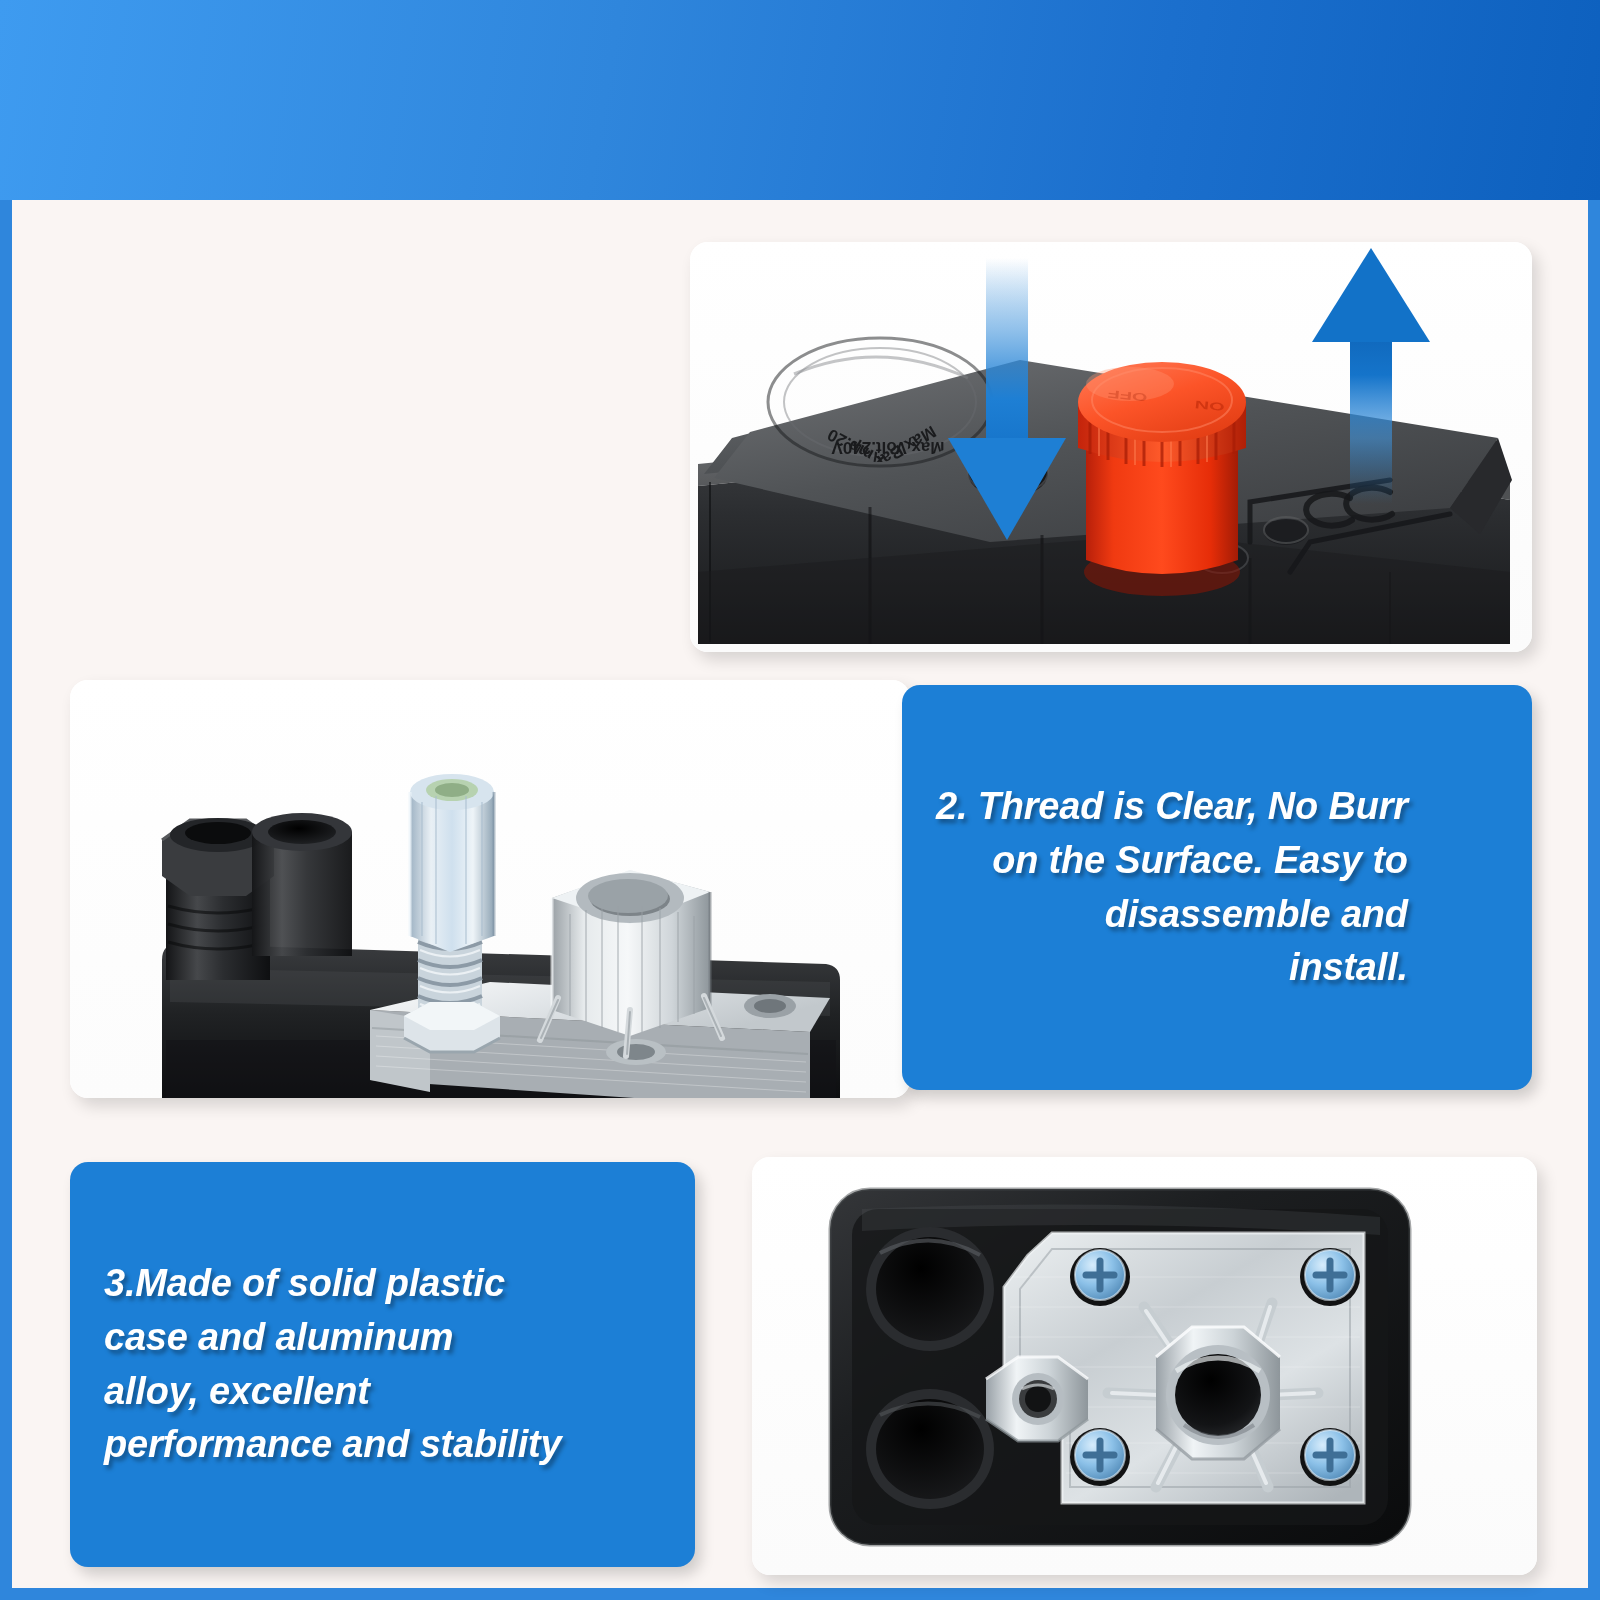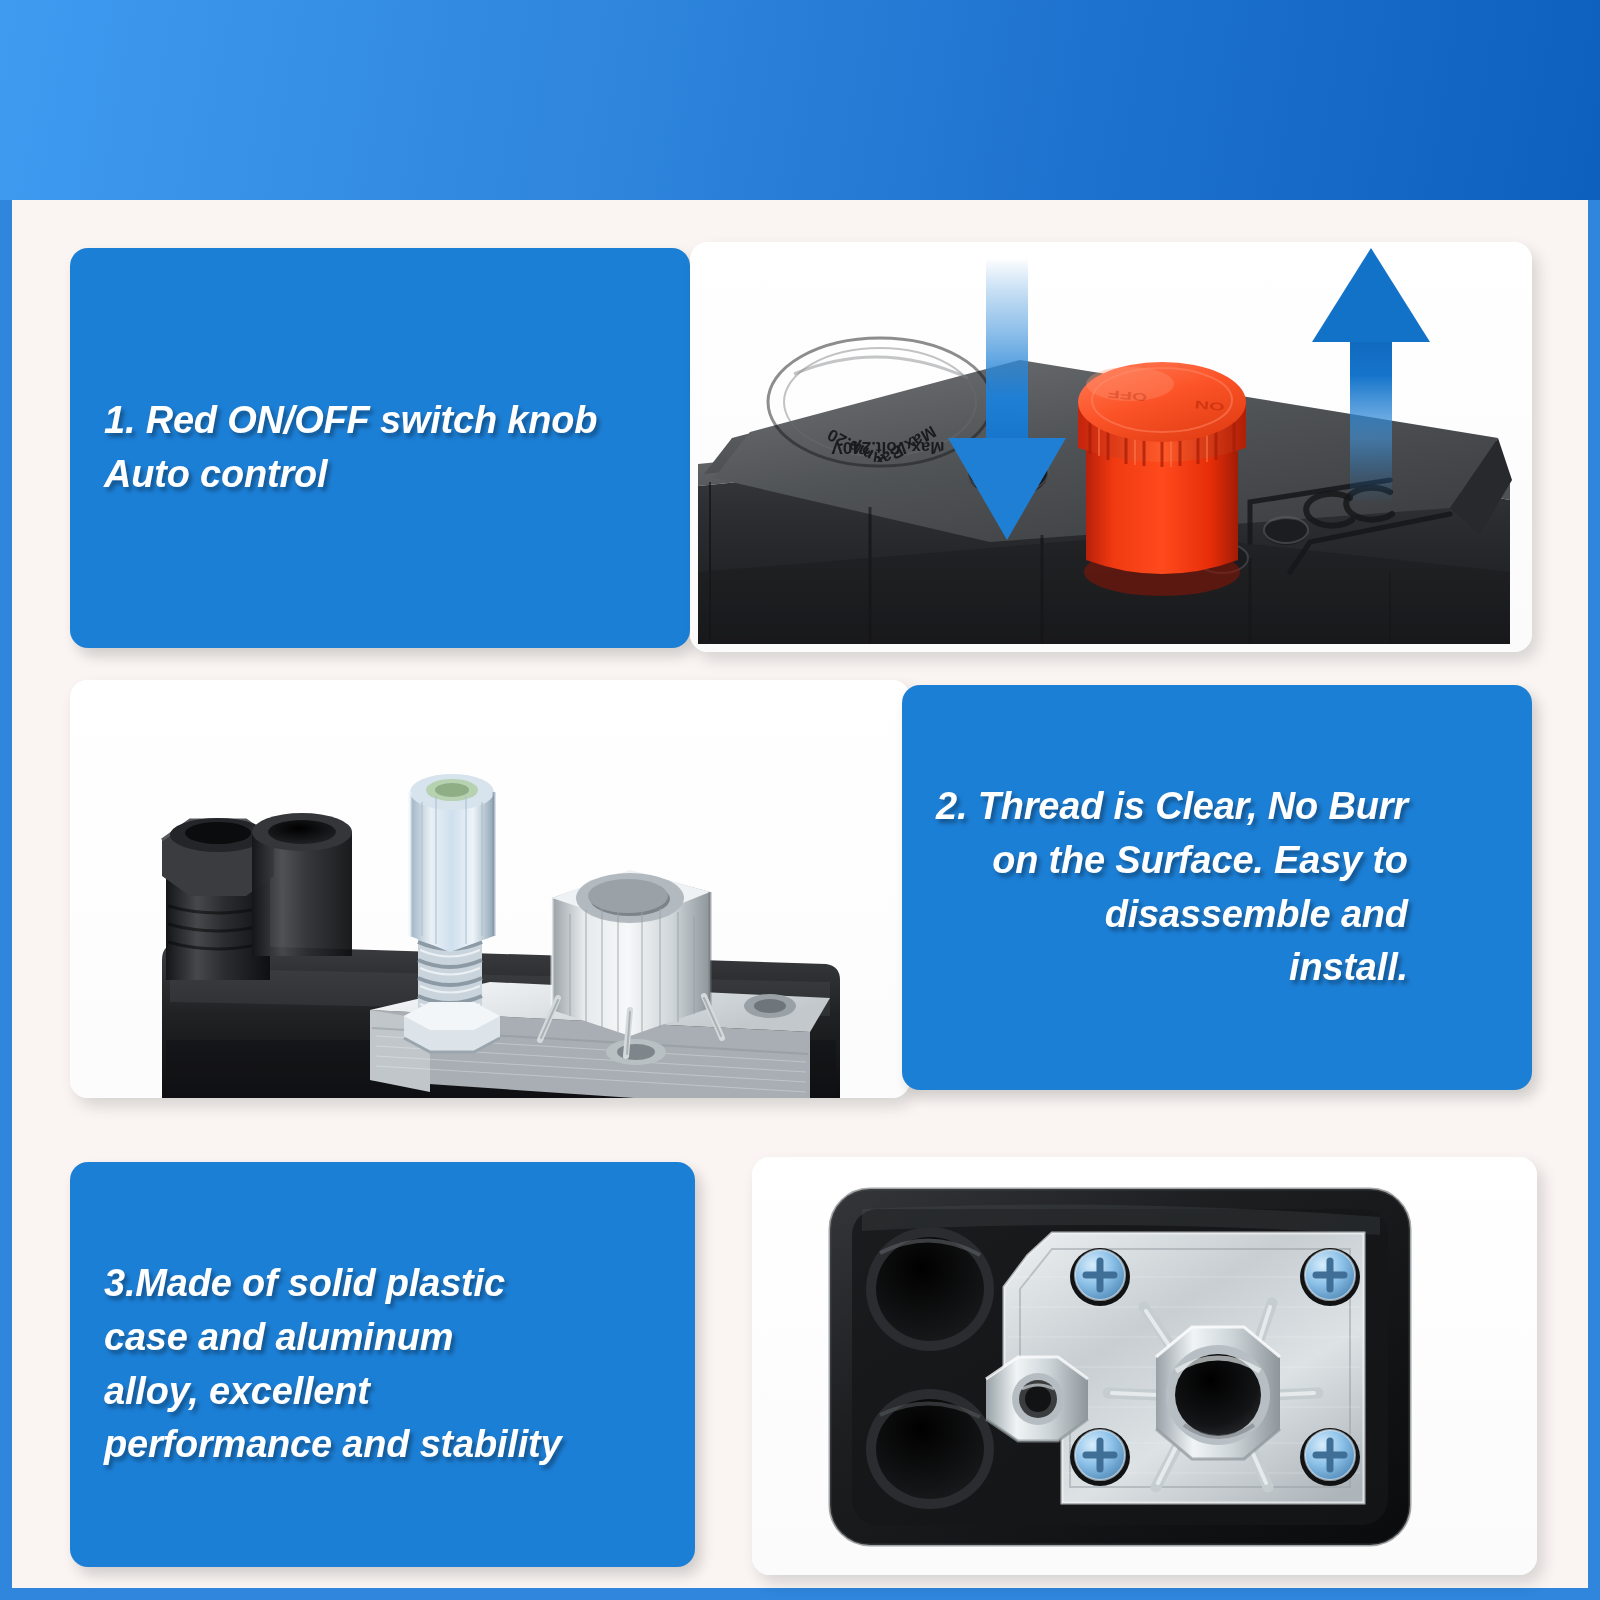--- a/index.html
+++ b/index.html
@@ -106,24 +106,20 @@
   <div id="header">
     <div id="header-title">
       <span id="header-title-inner">PRODUCT FEATURE ANALYSIS</span>
     </div>
   </div>
 
   <div id="canvas">
 
     <div class="row" id="row1">
 
-      <div class="bluebox" id="box1">
-        <p>1. Red ON/OFF switch knob
-    Auto control</p>
-      </div>
 
       <div class="photo" id="photo1">
         <svg viewBox="0 0 842 410" preserveAspectRatio="xMidYMid slice" aria-hidden="true">
           <defs>
             <linearGradient id="p1bg" x1="0" y1="0" x2="0" y2="1">
               <stop offset="0" stop-color="#ffffff"></stop>
                 <stop offset="1" stop-color="#fbfbfb"></stop>
             </linearGradient>
             <linearGradient id="topface" x1="0.1" y1="0" x2="0.9" y2="1">
               <stop offset="0" stop-color="#6d6f72"></stop>

